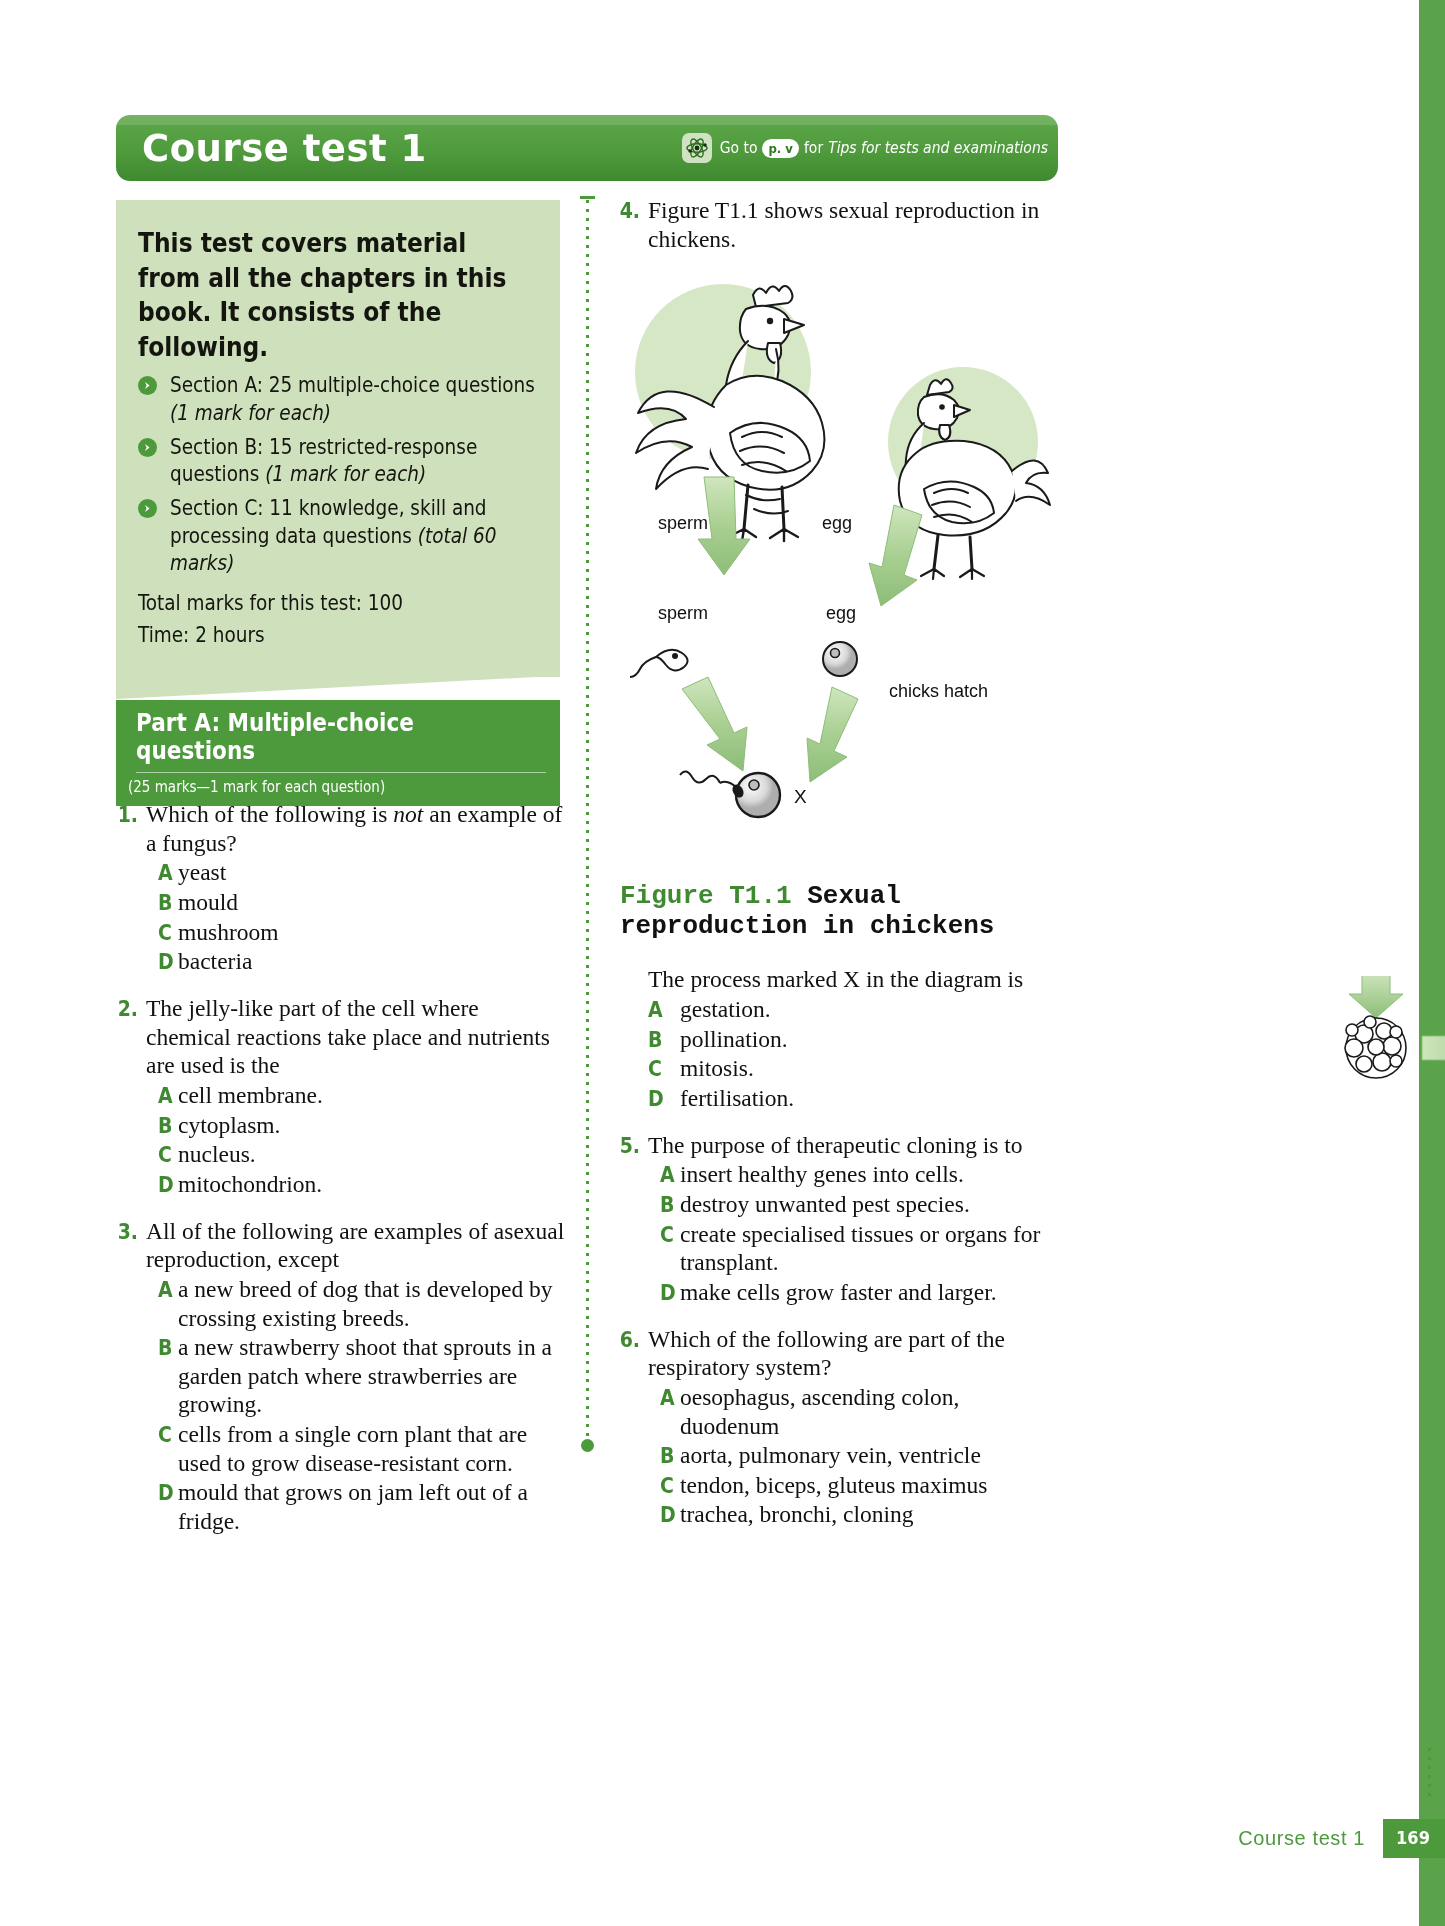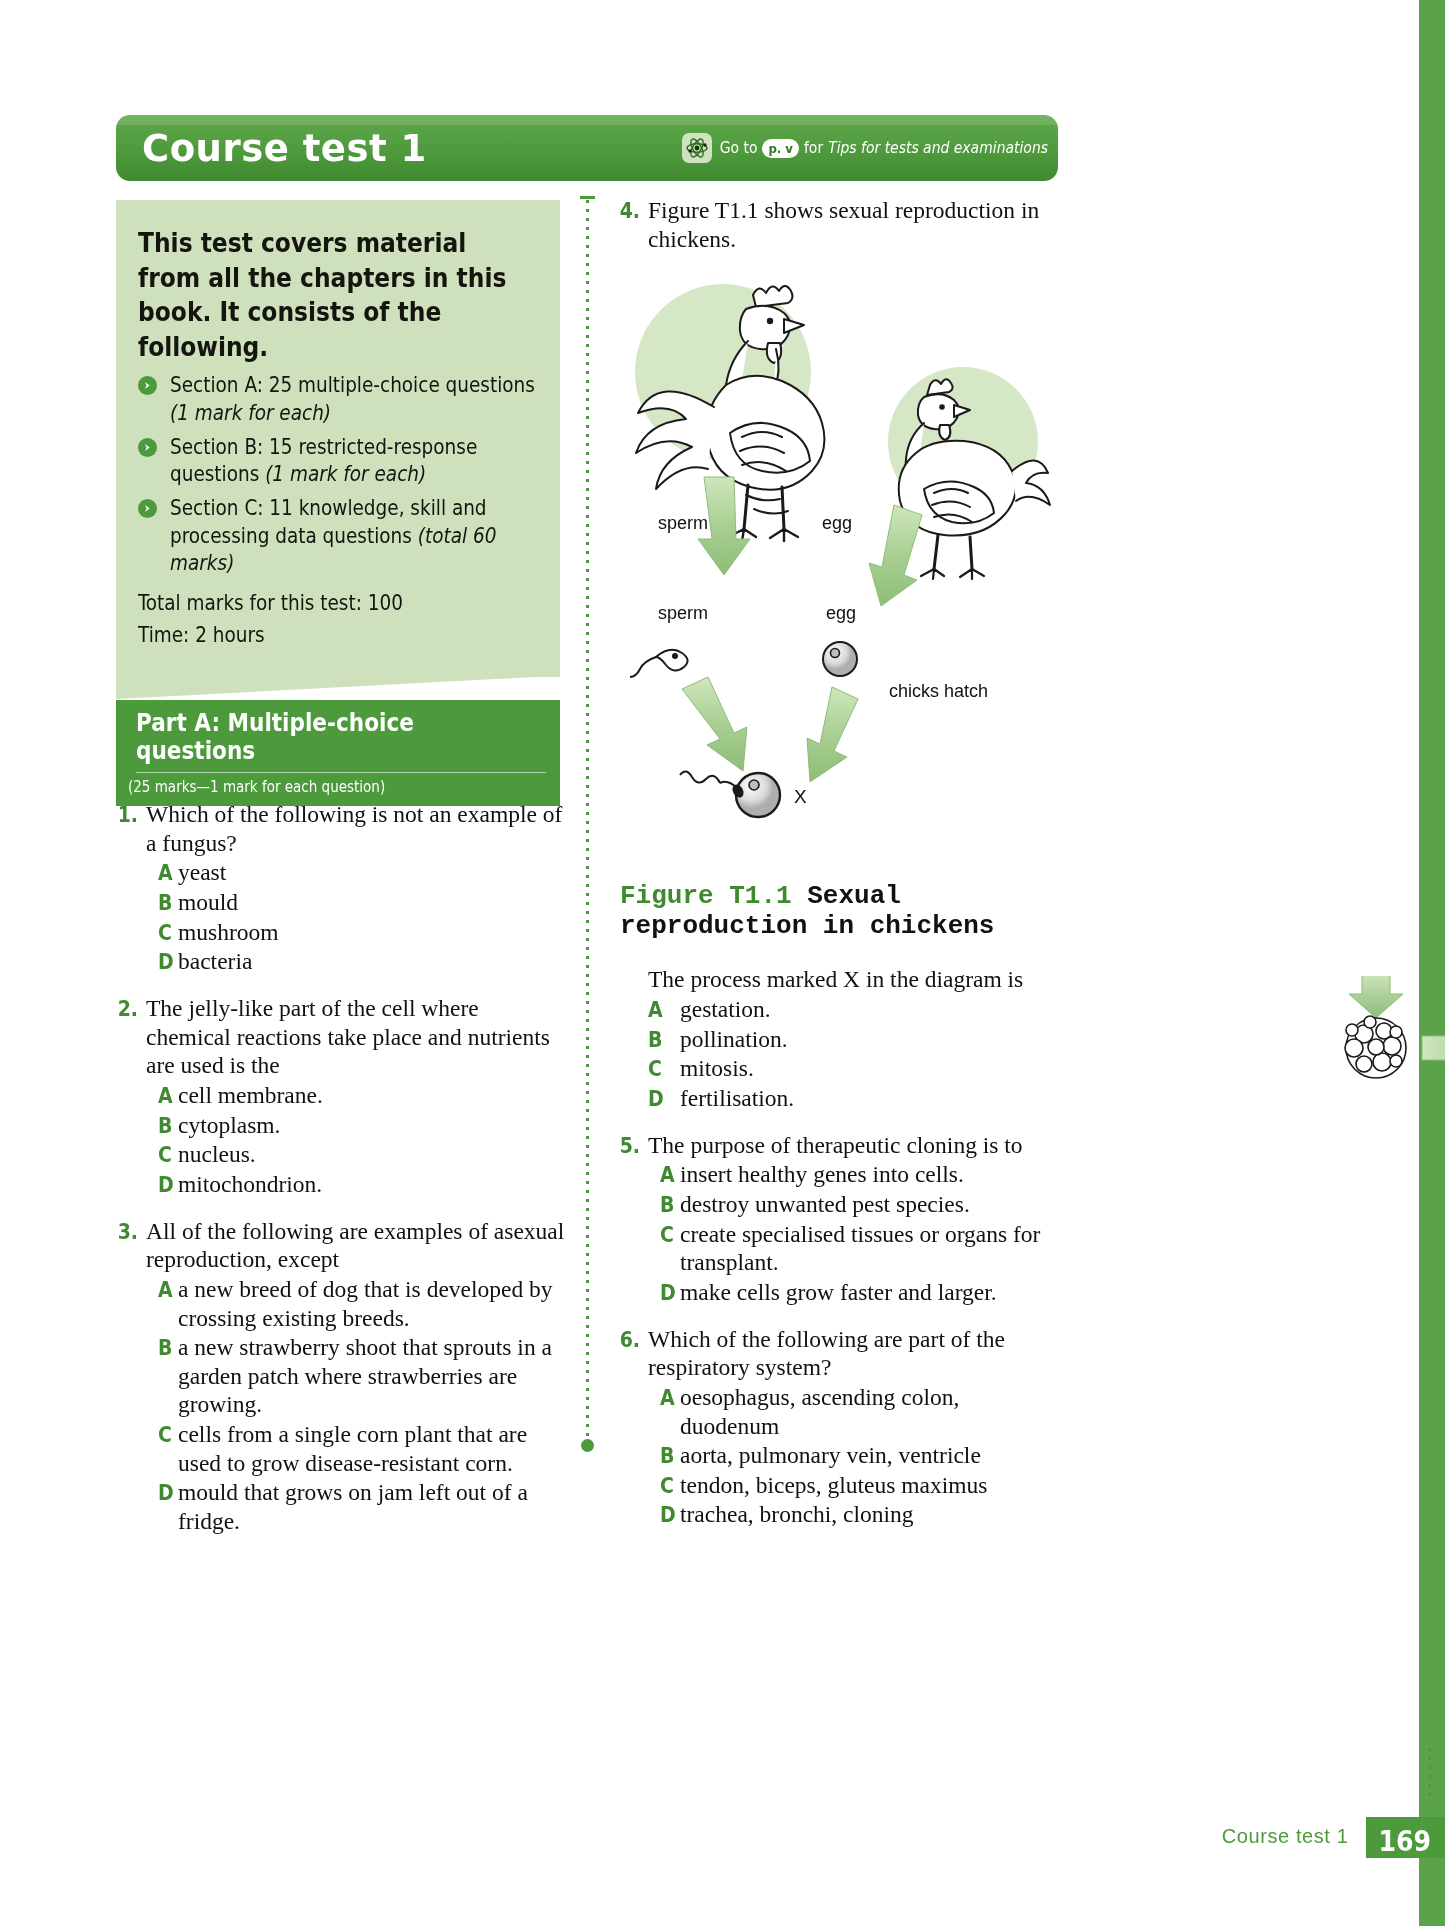--- a/index.html
+++ b/index.html
@@ -238,21 +238,21 @@
     font-weight: bold;
     font-size: 21px;
     width: 30px;
     flex: 0 0 30px;
     text-align: right;
     padding-right: 8px;
     padding-top: 3px;
   }
   .q-body { flex: 1 1 auto; }
   .q-stem { margin-bottom: 1px; }
-  .q-stem .ital { }
+  .q-stem .ital { font-style: italic; }
   .opts { list-style: none; }
   .opt {
     display: flex;
     margin-top: 1px;
   }
   .opt-letter {
     color: #3f8a30;
     font-family: "DejaVu Sans Condensed", "DejaVu Sans", sans-serif;
     font-weight: bold;
     font-size: 21px;
@@ -306,21 +306,21 @@
     font-family: "Liberation Sans", sans-serif;
     font-size: 20px;
     padding: 8px 18px 8px 0;
     letter-spacing: 0.6px;
   }
   .footer-pageno {
     background: #4c9a3c;
     color: #ffffff;
     font-family: "DejaVu Sans Condensed", "DejaVu Sans", sans-serif;
     font-weight: bold;
-    font-size: 28px;
+    font-size: 18px;
     padding: 8px 14px 0 12px;
     min-width: 62px;
     text-align: center;
     margin-right: -26px;
   }
   .footer-dots {
     position: absolute;
     right: 14px;
     bottom: 130px;
     width: 3px; height: 48px;

